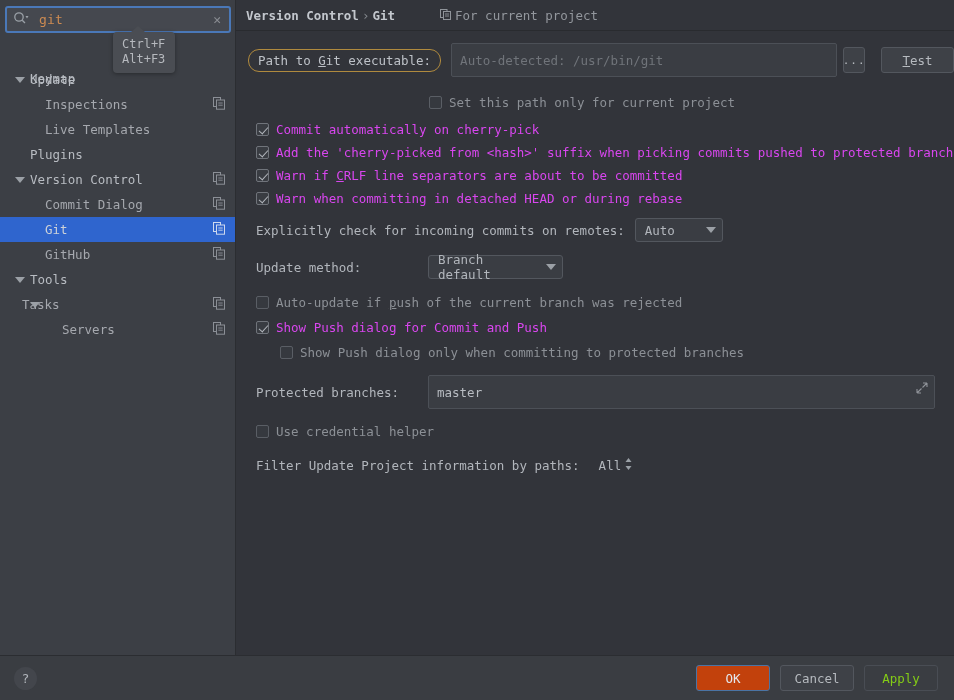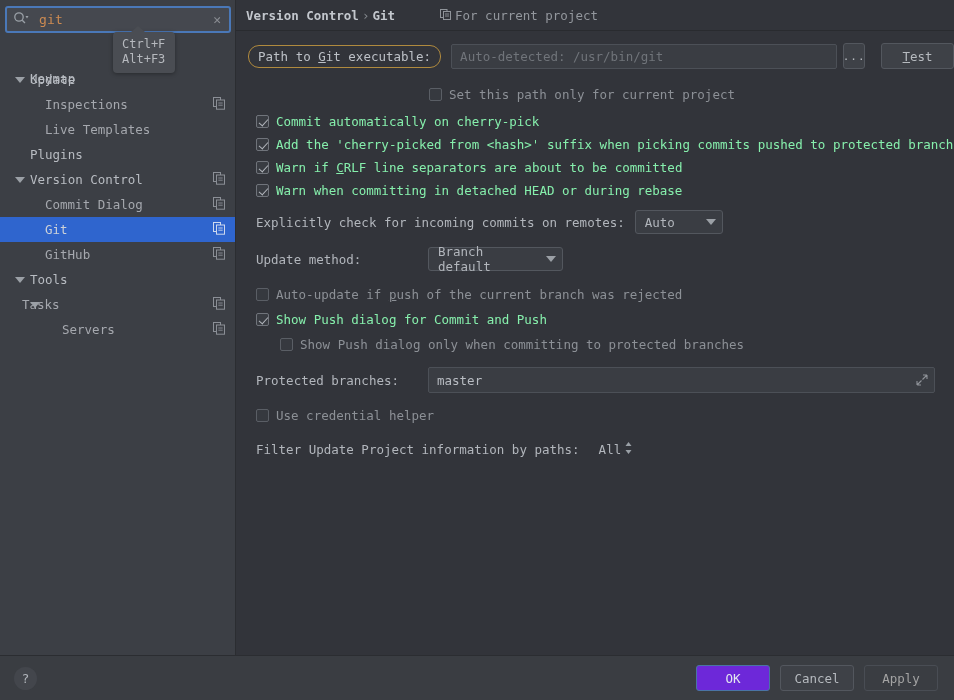--- a/index.html
+++ b/index.html
@@ -138,21 +138,21 @@
     background: #32343a;
   }
   .mn { text-decoration: underline; }
 
   .text-field {
     height: 25px;
     background: #3a3d43;
     border: 1px solid #4c5057;
     border-radius: 2px;
     display: flex; align-items: center;
-    padding: 0 8px;
+    padding: 16px 8px;
     color: #b9bdc3; font-size: 12.5px;
   }
   .text-field.placeholder { color: #70747a; }
 
   .btn {
     height: 26px;
     background: #3e4147;
     border: 1px solid #53575e;
     border-radius: 3px;
     color: #b6babf; font-size: 12.5px;
@@ -160,21 +160,21 @@
     cursor: pointer;
     white-space: nowrap;
   }
 
   
   .cb-row {
     display: flex; align-items: center;
     gap: 7px;
     height: 23px;
     padding-left: 20px;
-    color: #86efac; font-size: 12.5px;
+    color: #d946ef; font-size: 12.5px;
     white-space: nowrap;
   }
   .cb {
     flex: 0 0 auto;
     width: 13px; height: 13px;
     border: 1px solid #70747b;
     border-radius: 2px;
     background: #393c42;
     position: relative;
   }
@@ -236,28 +236,28 @@
     width: 74px; height: 26px;
     border-radius: 3px;
     display: flex; align-items: center; justify-content: center;
     font-size: 12.5px;
     cursor: pointer;
     border: 1px solid #53575e;
     background: #3e4147;
     color: #b6babf;
   }
   .dlg-btn.primary {
-    background: #6d28d9;
+    background: #c2410c;
     border-color: #4a74a4;
     color: #e3e8ee;
   }
   .dlg-btn.disabled {
     background: #3a3d42;
     border-color: #494d54;
-    color: #a3a3a3;
+    color: #84cc16;
   }
 </style>
 </head>
 <body>
 
 <div id="root">
 
   <div id="sidebar">
 
     <div id="search-wrap">

